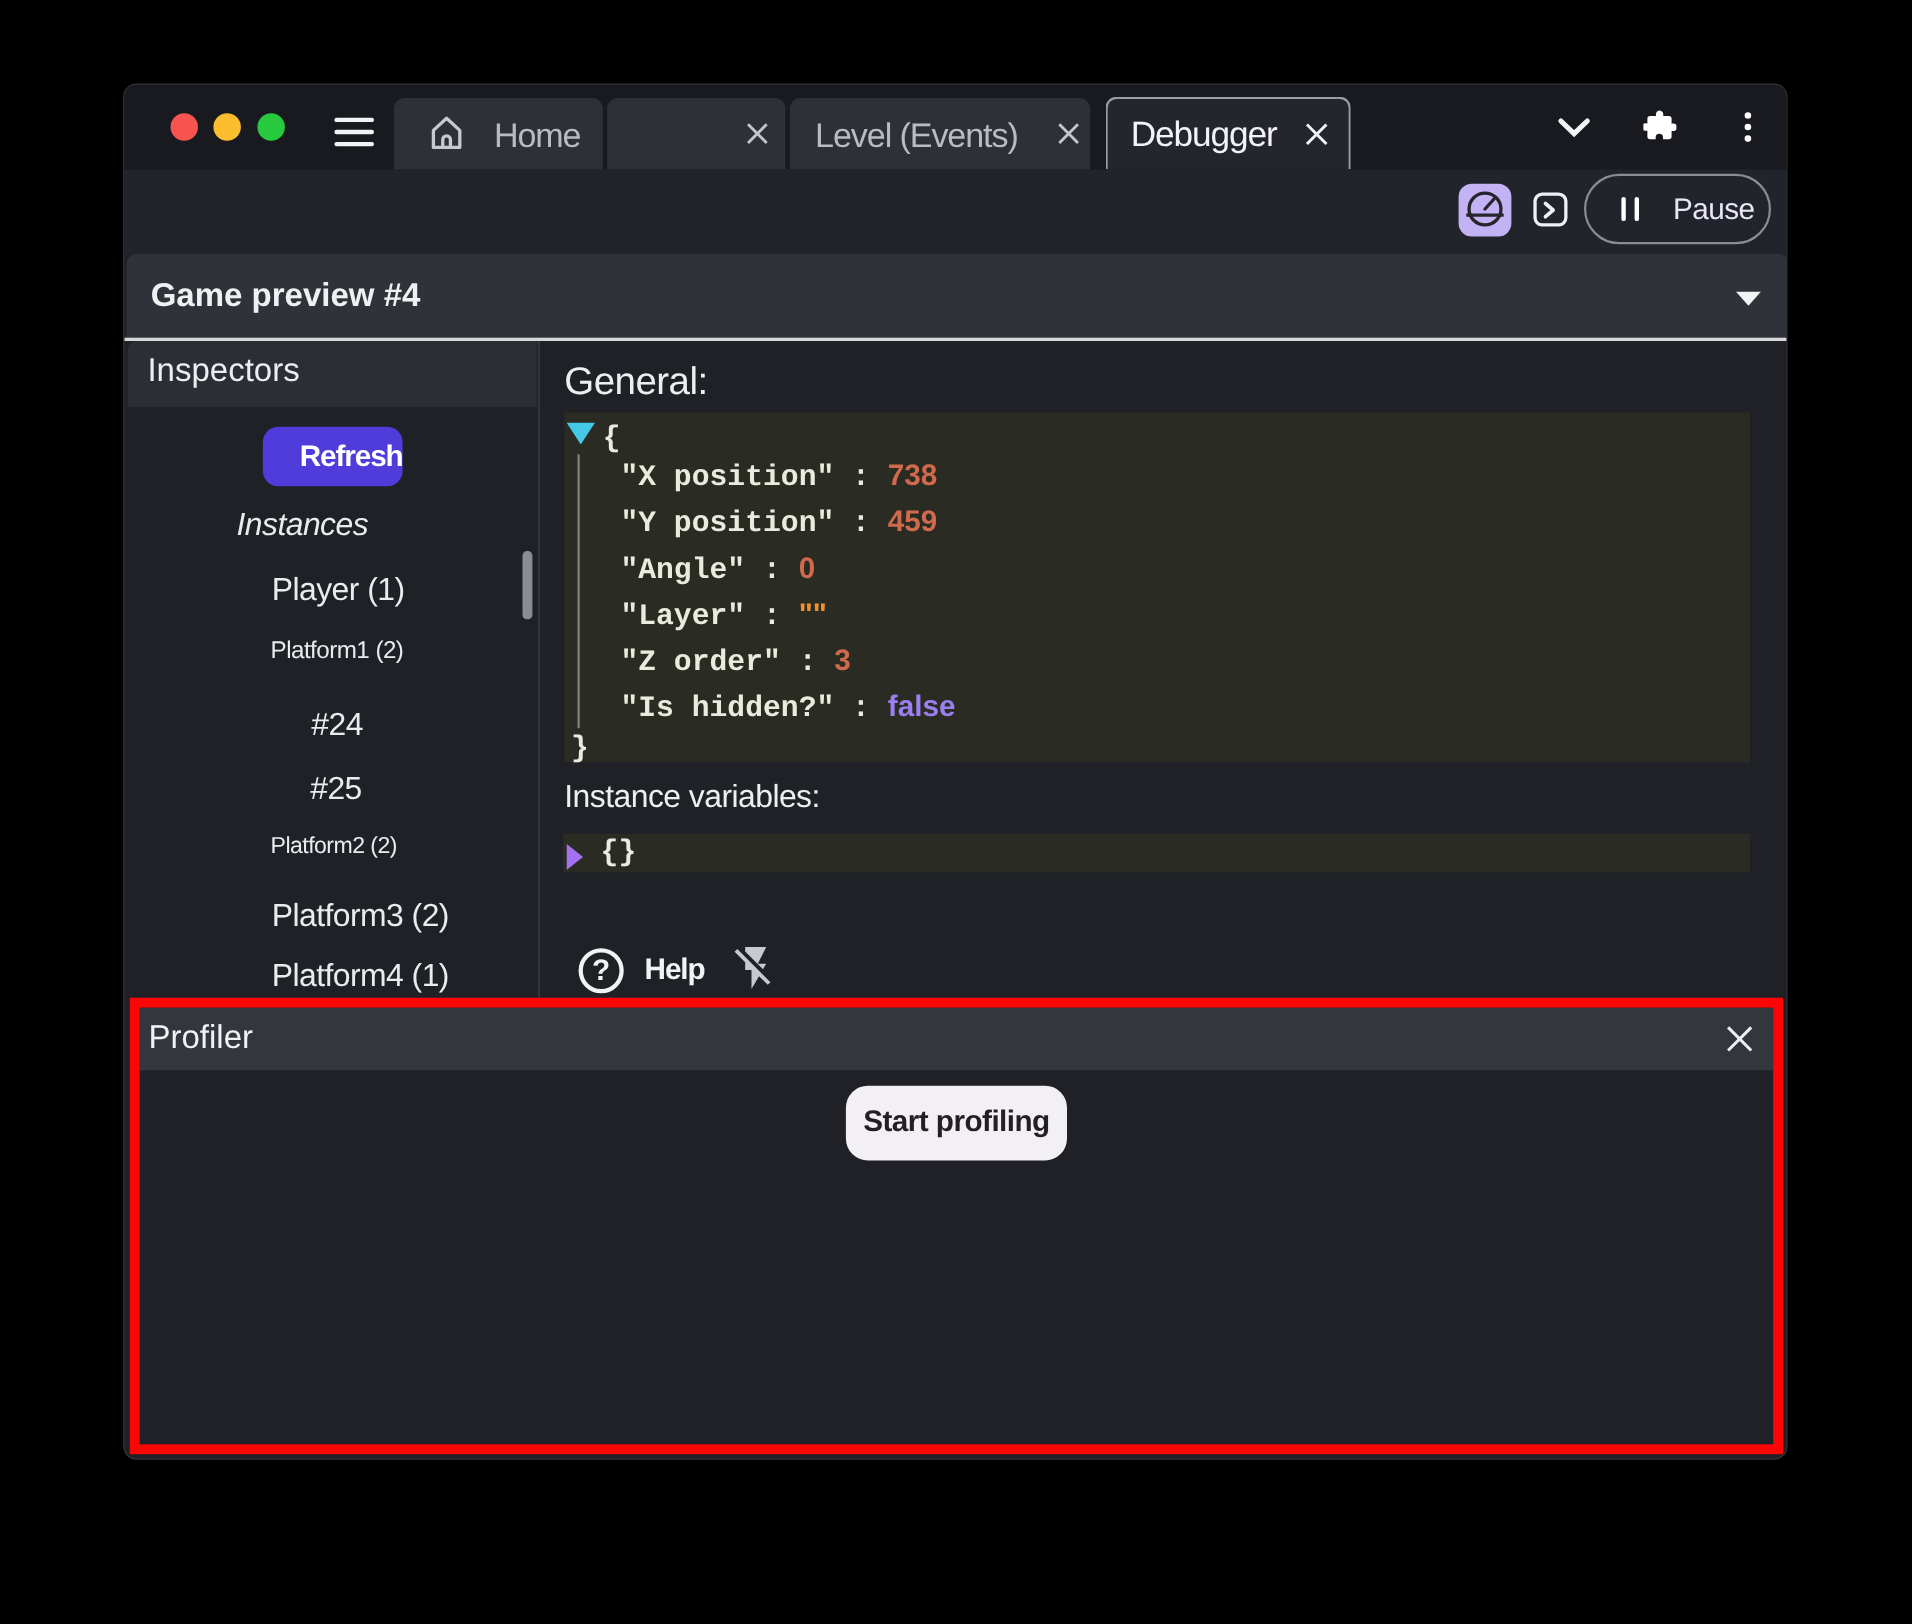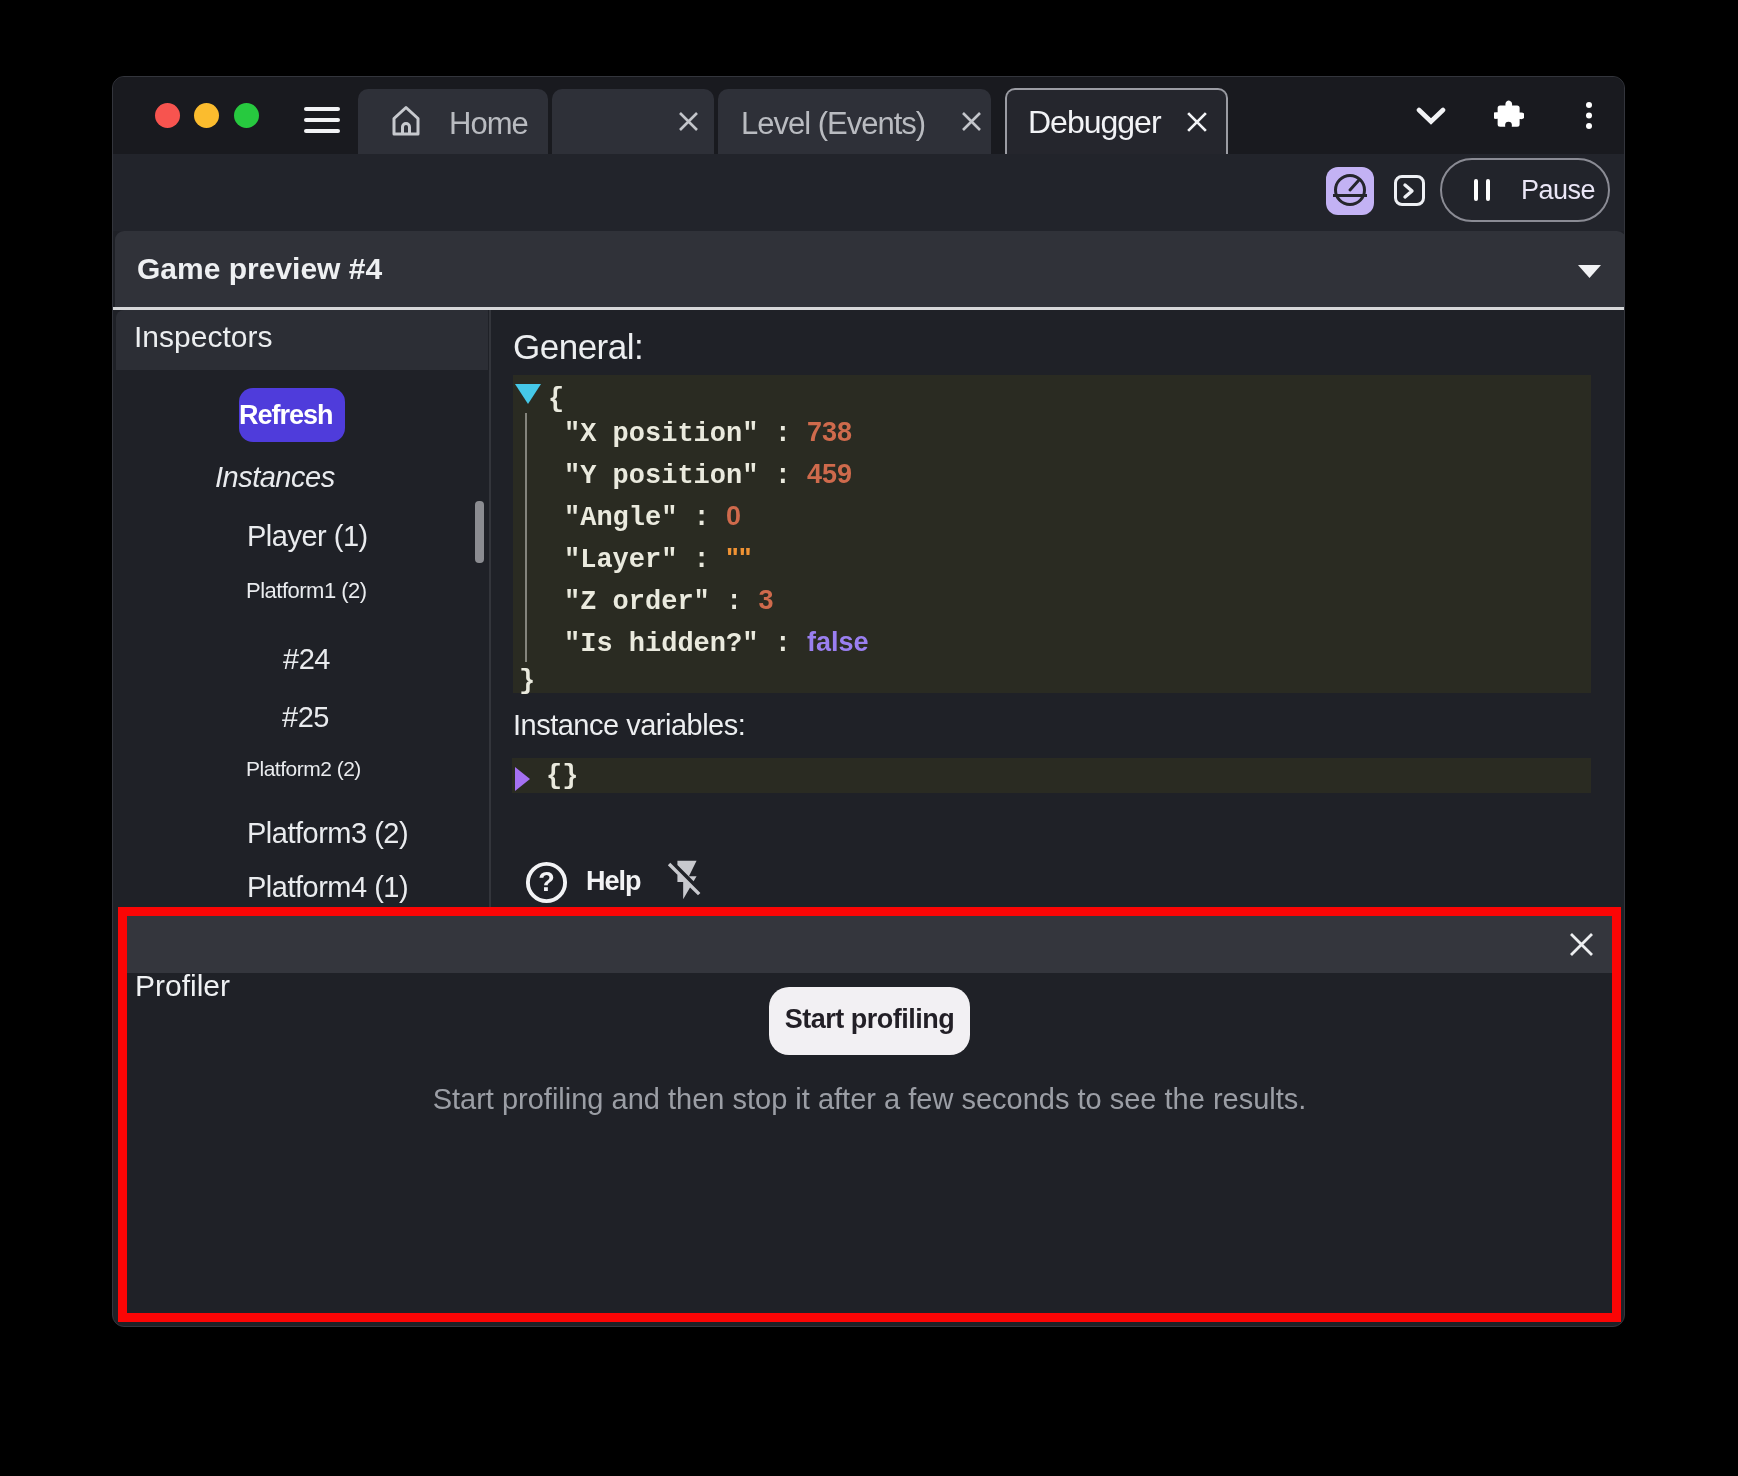--- a/index.html
+++ b/index.html
@@ -75,21 +75,21 @@
   <div class="abs" style="left:2px;top:154px;width:1511px;height:77px;background:#303239;border-radius:9px 9px 0 0;"></div>
   <div class="abs" style="left:24px;top:175px;font-size:30px;font-weight:600;letter-spacing:0px;color:#eef0f2;">Game preview #4</div>
   <svg class="abs" style="left:1465px;top:188px;" width="23" height="13" viewBox="0 0 23 13">
       <path d="M0 0 L23 0 L11.5 13 Z" fill="#f2f3f5"></path>
     </svg>
   <div class="abs" style="left:0px;top:230px;width:1513px;height:3px;background:#d6d7d9;"></div>
 
   <div class="abs" style="left:3px;top:233px;width:372px;height:60px;background:#2c2e35;border-radius:8px 0 0 0;"></div>
   <div class="abs" style="left:21px;top:243px;font-size:30px;letter-spacing:0px;color:#eceef0;">Inspectors</div>
   <div class="abs" style="left:376px;top:233px;width:2px;height:597px;background:#33353b;"></div>
-  <div class="abs" style="left:126px;top:311px;width:106px;height:54px;background:#4f3cdb;border-radius:14px;text-align:left;line-height:54px;font-size:27px;font-weight:bold;letter-spacing:-1px;color:#fff;">Refresh</div>
+  <div class="abs" style="left:126px;top:311px;width:127px;height:54px;background:#4f3cdb;border-radius:14px;text-align:right;line-height:54px;font-size:27px;font-weight:bold;letter-spacing:-1px;color:#fff;">Refresh</div>
   <div class="abs" style="left:102px;top:384px;font-size:29px;letter-spacing:-0.5px;color:#e9ebee;font-style:italic;">Instances</div>
   <div class="abs" style="left:134px;top:443px;font-size:29px;letter-spacing:-0.5px;color:#e9ebee;">Player (1)</div>
   <div class="abs" style="left:133px;top:501px;font-size:22px;letter-spacing:-0.5px;color:#e9ebee;">Platform1 (2)</div>
   <div class="abs" style="left:170px;top:566px;font-size:29px;letter-spacing:-0.5px;color:#e9ebee;">#24</div>
   <div class="abs" style="left:169px;top:624px;font-size:29px;letter-spacing:-0.5px;color:#e9ebee;">#25</div>
   <div class="abs" style="left:133px;top:680px;font-size:21px;letter-spacing:-0.5px;color:#e9ebee;">Platform2 (2)</div>
   <div class="abs" style="left:134px;top:740px;font-size:29px;letter-spacing:-0.5px;color:#e9ebee;">Platform3 (2)</div>
   <div class="abs" style="left:134px;top:794px;font-size:29px;letter-spacing:-0.5px;color:#e9ebee;">Platform4 (1)</div>
   <div class="abs" style="left:362px;top:424px;width:9px;height:62px;background:#8b8c91;border-radius:4px;"></div>
 
@@ -117,21 +117,20 @@
   <svg class="abs" style="left:412px;top:784px;" width="43" height="43" viewBox="0 0 43 43">
     <circle cx="21.5" cy="21.5" r="18.6" fill="none" stroke="#f2f3f5" stroke-width="3.9"></circle>
     <text x="21.5" y="30" text-anchor="middle" font-size="27" font-weight="bold" fill="#f2f3f5" font-family="Liberation Sans">?</text>
   </svg>
   <div class="abs" style="left:473px;top:789px;font-size:27px;font-weight:bold;letter-spacing:-1px;color:#f2f3f5;">Help</div>
   <svg class="abs" style="left:551px;top:780px;" width="46" height="46" viewBox="0 0 24 24">
     <path d="M3.27 3 L2 4.27 l5 5 V13 h3 v9 l3.58 -6.14 L17.73 20 19 18.73 3.27 3 z M17 10 h-4 l4 -8 H7 v2.18 l8.46 8.46 L17 10 z" fill="#c8c9ce"></path>
   </svg>
 
   <div class="abs" style="left:14px;top:839px;width:1485px;height:57px;background:#34363d;"></div>
-  <div class="abs" style="left:22px;top:892px;font-size:30px;letter-spacing:0px;color:#eff1f3;">Profiler</div>
+  <div class="abs" style="left:22px;top:850px;font-size:30px;letter-spacing:0px;color:#eff1f3;">Profiler</div>
   <svg class="abs" style="left:1455px;top:854px;" width="27" height="27" viewBox="0 0 27 27">
       <path d="M3 3 L24 24 M24 3 L3 24" stroke="#eceef0" stroke-width="2.8"></path>
     </svg>
   <div class="abs" style="left:656px;top:910px;width:201px;height:68px;background:#f2f0f3;border-radius:20px;text-align:center;line-height:64px;font-size:27px;font-weight:bold;letter-spacing:-0.5px;color:#221f26;">Start profiling</div>
-  <div class="abs" style="left:0px;top:1006px;width:1513px;text-align:center;font-size:29px;letter-spacing:0px;color:#9b9ea5;">Start profiling and then stop it after a few seconds to see the results.</div>
 
   <div class="abs" style="left:5px;top:830px;width:1503px;height:415px;border:9px solid #fb0505;"></div>
 </div>
 
 </body></html>

